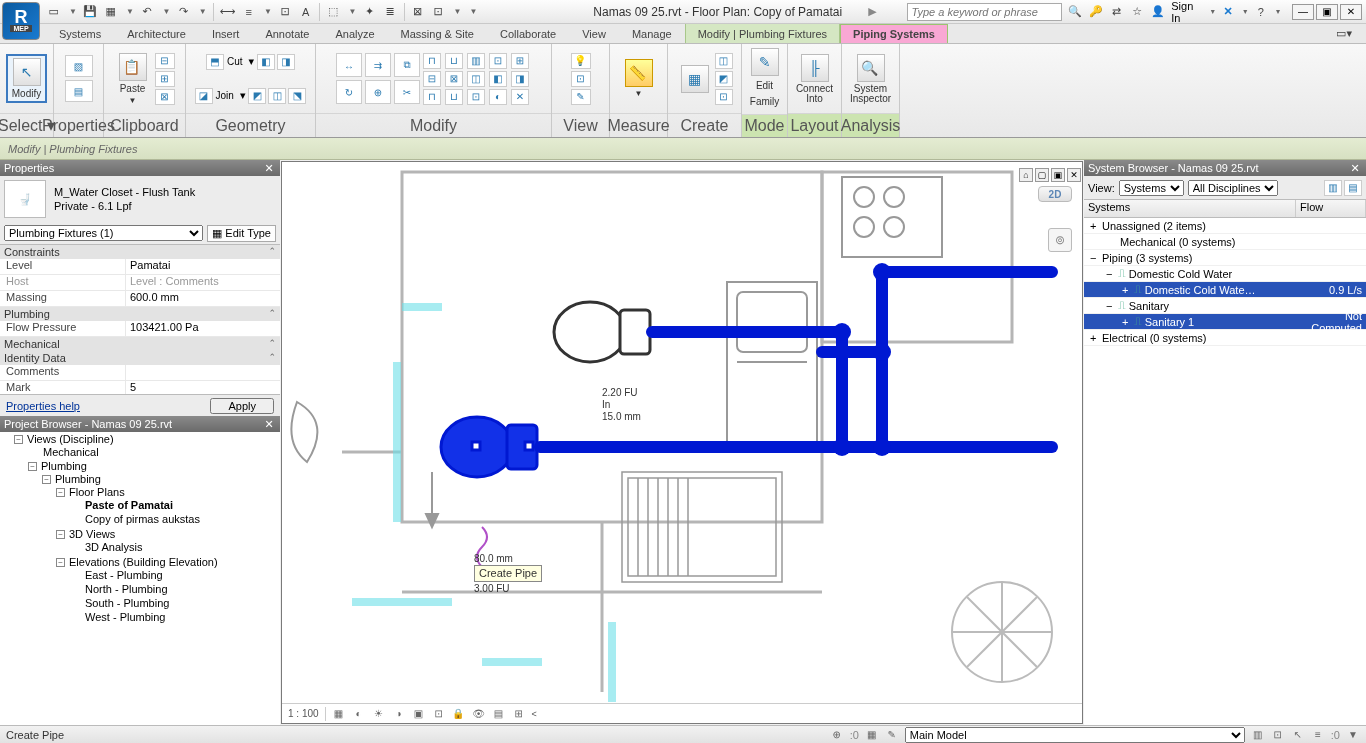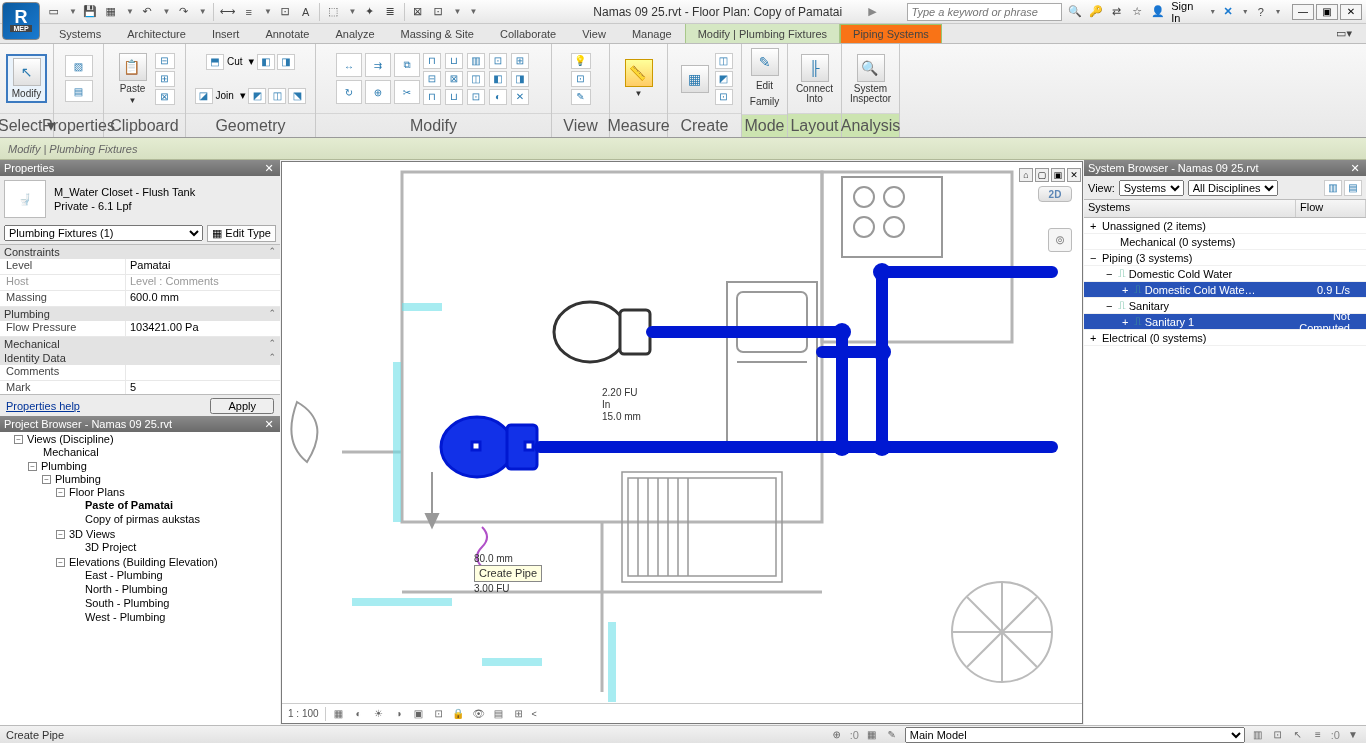--- a/index.html
+++ b/index.html
@@ -16,21 +16,21 @@
 .r-logo { width: 38px; height: 38px; position: absolute; left: 2px; top: 2px; background: linear-gradient(135deg,#0a5aa0,#1a7ad0); border-radius: 4px; color: #fff; display: flex; align-items: center; justify-content: center; flex-direction: column; font-weight: bold; z-index: 5; border: 1px solid #888;}
 .r-logo .r-icn { font-size: 18px; line-height: 14px;}
 .r-logo .mep { font-size: 7px; background: #444; padding: 0 3px; margin-top: 1px;}
 .qat .win-btns { display:flex; gap:2px; margin-left:6px;}
 .qat .win-btns div{ width:22px; height:16px; border:1px solid #999; background:#f5f5f5; display:flex;align-items:center;justify-content:center;font-size:10px;}
 
 
 .ribbon-tabs { height: 20px; background: #e9e9e9; border-bottom: 1px solid #bcbcbc; display: flex; align-items: stretch; padding-left: 46px; font-size: 11px; color: #444; }
 .ribbon-tabs .tab { padding: 0 12px; display: flex; align-items: center; cursor: pointer; border-left: 1px solid transparent; border-right: 1px solid transparent;}
 .ribbon-tabs .tab.active { background: #d5e7c3; border-left: 1px solid #a8c78a; border-right: 1px solid #a8c78a; }
-.ribbon-tabs .tab.ctx { background: #f97316; border:1px solid #9bc470; border-bottom:none;}
+.ribbon-tabs .tab.ctx { background: #f9a8d4; border:1px solid #9bc470; border-bottom:none;font-weight:bold;}
 .ribbon-tabs .help { margin-left: auto; padding: 0 14px; display:flex;align-items:center;}
 
 
 .ribbon { height: 94px; background: linear-gradient(#f8f8f8,#e8e8e8); border-bottom: 1px solid #999; display: flex; }
 .ribbon .panel { border-right: 1px solid #c9c9c9; display: flex; flex-direction: column; }
 .ribbon .panel .body { flex: 1; display: flex; align-items: center; justify-content: center; gap: 4px; padding: 2px 6px;}
 .ribbon .panel .label { height: 24px; text-align: center; font-size: 16px; color: #555; border-top: 1px solid #d5d5d5; display:flex;align-items:center;justify-content:center;}
 .ribbon .panel.active .label { background: #cce4b0; }
 .rbtn-big { display: flex; flex-direction: column; align-items: center; justify-content: center; gap: 2px; padding: 2px 4px; cursor: pointer; font-size: 10px; color: #333; text-align:center; }
 .rbtn-big .ico { width: 28px; height: 28px; border: 1px solid #bbb; background: linear-gradient(#fff,#e0e0e0); display:flex;align-items:center;justify-content:center;color:#2a7ab0; font-size:14px;}
@@ -78,21 +78,21 @@
 
 
 .sb-top{ height:24px; background:#ececec; display:flex;align-items:center;padding:2px 4px;gap:4px; border-bottom:1px solid #bbb;}
 .sb-top select{font-size:11px;}
 .sb-table{ flex:1; background:#fff; font-size:11px;}
 .sb-head{ display:flex; background:linear-gradient(#f6f6f6,#e4e4e4); border-bottom:1px solid #bbb; height:18px;}
 .sb-head div{ padding:1px 4px; border-right:1px solid #ccc;}
 .sb-row{ display:flex; height:16px; align-items:center; border-bottom:1px solid #f0f0f0;}
 .sb-row.sel{ background:#2853b8; color:#fff;}
 .sb-row .c1{ flex:1; padding-left:4px; display:flex;align-items:center;gap:3px;}
-.sb-row .c2{ width:70px; text-align:right; padding-right:16px;}
+.sb-row .c2{ width:70px; text-align:right; padding-right:4px;}
 
 
 .view-ctrl{ position:absolute; top:6px; right:1px; display:flex; gap:2px;}
 .view-ctrl div{ width:14px;height:14px;border:1px solid #999; background:#f0f0f0; font-size:9px;display:flex;align-items:center;justify-content:center;cursor:pointer;}
 .cube-wrap{ position:absolute; right:6px; top:24px; width:38px;height:38px; }
 .cube-wrap .cube{ width:34px;height:16px;border:1px solid #bbb; background:linear-gradient(#f8f8f8,#e0e0e0); display:flex;align-items:center;justify-content:center;font-size:10px;color:#5c86b5;font-weight:bold; border-radius:4px;}
 .cube-home{ position:absolute; right:10px; top:66px; width:24px;height:24px; border:1px solid #bbb; background:#f5f5f5;border-radius:3px;display:flex;align-items:center;justify-content:center;font-size:12px;color:#888;}
 .canvas-status{ position:absolute; left:0; right:0; bottom:0; height:20px; background:#fff; border-top:1px solid #ccc; display:flex;align-items:center;padding:0 6px;gap:6px;font-size:10px;color:#555;}
 .canvas-status .sep{width:1px;height:14px;background:#ccc;}
 .sb-icn{ width:14px;height:12px;display:flex;align-items:center;justify-content:center;font-size:10px;color:#666;cursor:pointer;}
@@ -445,21 +445,21 @@
                       </li>
                       <li>
                         <div class="node">
                           <span class="tgl">−</span>
                           <span class="">3D Views</span>
                         </div>
                         <ul>
                           <li>
                             <div class="node">
                               <span style="width:11px;display:inline-block"></span>
-                              <span class="">3D Project</span>
+                              <span class="">3D Analysis</span>
                             </div>
                           </li>
                         </ul>
                       </li>
                       <li>
                         <div class="node">
                           <span class="tgl">−</span>
                           <span class="">Elevations (Building Elevation)</span>
                         </div>
                         <ul>

